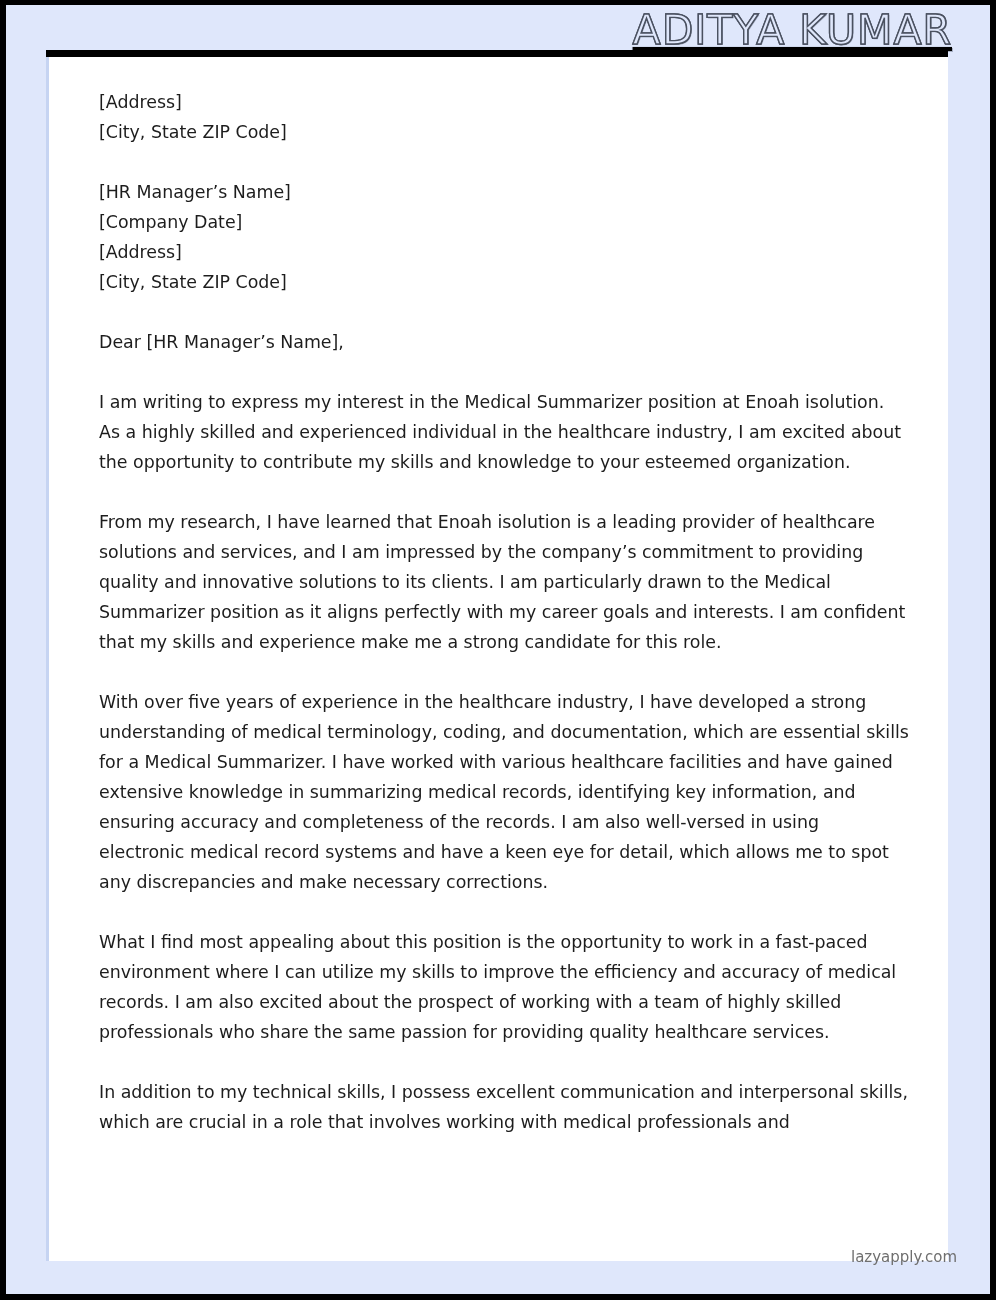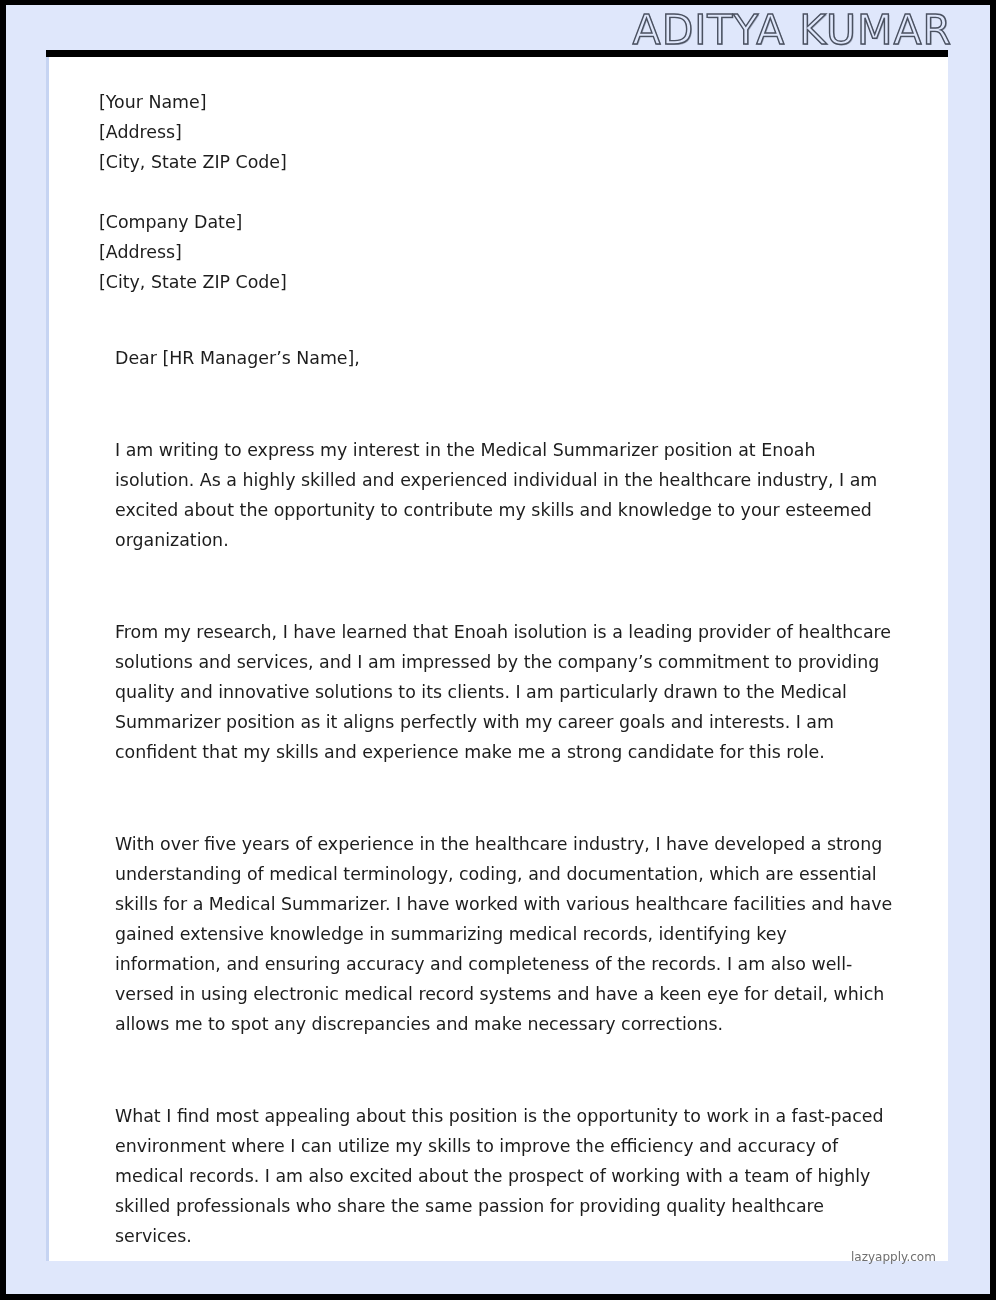--- a/index.html
+++ b/index.html
@@ -32,20 +32,21 @@
     position: absolute;
     left: 0;
     top: 0;
     width: 984px;
     height: 50px;
     display: flex;
     align-items: center;
     justify-content: flex-end;
     padding-right: 38px;
     box-sizing: border-box;
+    text-decoration: underline;
   }
   .applicant-name {
     font-family: "DejaVu Sans", sans-serif;
     font-size: 41px;
     line-height: 44px;
     letter-spacing: 1px;
     font-weight: 400;
     color: #dfe7fb;
     -webkit-text-stroke: 1.4px #4a5160;
     text-shadow:
@@ -88,30 +89,30 @@
   .letter .addr-line {
     white-space: nowrap;
   }
   .block {
     margin: 0;
   }
   .gap {
     height: 30px;
   }
   .para {
-    margin: 16px;
+    margin: 0;
     text-align: left;
   }
 
   
   .watermark {
     position: absolute;
     left: 845px;
     top: 1243px;
-    font-size: 12px;
+    font-size: 15px;
     line-height: 18px;
     color: #6f6f6f;
     font-family: "DejaVu Sans", sans-serif;
     white-space: nowrap;
   }
 </style>
 </head>
 <body>
 
 <div id="canvas">
@@ -119,28 +120,28 @@
   <div class="header-band">
     <div class="applicant-name">ADITYA KUMAR</div>
   </div>
 
   <div class="sheet"></div>
   <div class="sheet-topbar"></div>
 
   <div class="letter">
 
     <div class="block">
-      <div class="addr-line">[Your Name]</div>
       <div class="addr-line">[Address]</div>
       <div class="addr-line">[City, State ZIP Code]</div>
     </div>
 
     <div class="gap"></div>
 
     <div class="block">
+      <div class="addr-line">[HR Manager’s Name]</div>
       <div class="addr-line">[Company Date]</div>
       <div class="addr-line">[Address]</div>
       <div class="addr-line">[City, State ZIP Code]</div>
     </div>
 
     <div class="gap"></div>
 
     <div class="para">Dear [HR Manager’s Name],</div>
 
     <div class="gap"></div>
@@ -154,18 +155,19 @@
     <div class="gap"></div>
 
     <div class="para">With over five years of experience in the healthcare industry, I have developed a strong understanding of medical terminology, coding, and documentation, which are essential skills for a Medical Summarizer. I have worked with various healthcare facilities and have gained extensive knowledge in summarizing medical records, identifying key information, and ensuring accuracy and completeness of the records. I am also well-versed in using electronic medical record systems and have a keen eye for detail, which allows me to spot any discrepancies and make necessary corrections.</div>
 
     <div class="gap"></div>
 
     <div class="para">What I find most appealing about this position is the opportunity to work in a fast-paced environment where I can utilize my skills to improve the efficiency and accuracy of medical records. I am also excited about the prospect of working with a team of highly skilled professionals who share the same passion for providing quality healthcare services.</div>
 
     <div class="gap"></div>
 
+    <div class="para">In addition to my technical skills, I possess excellent communication and interpersonal skills, which are crucial in a role that involves working with medical professionals and</div>
 
   </div>
 
   <div class="watermark">lazyapply.com</div>
 
 </div>
 
 </body></html>

